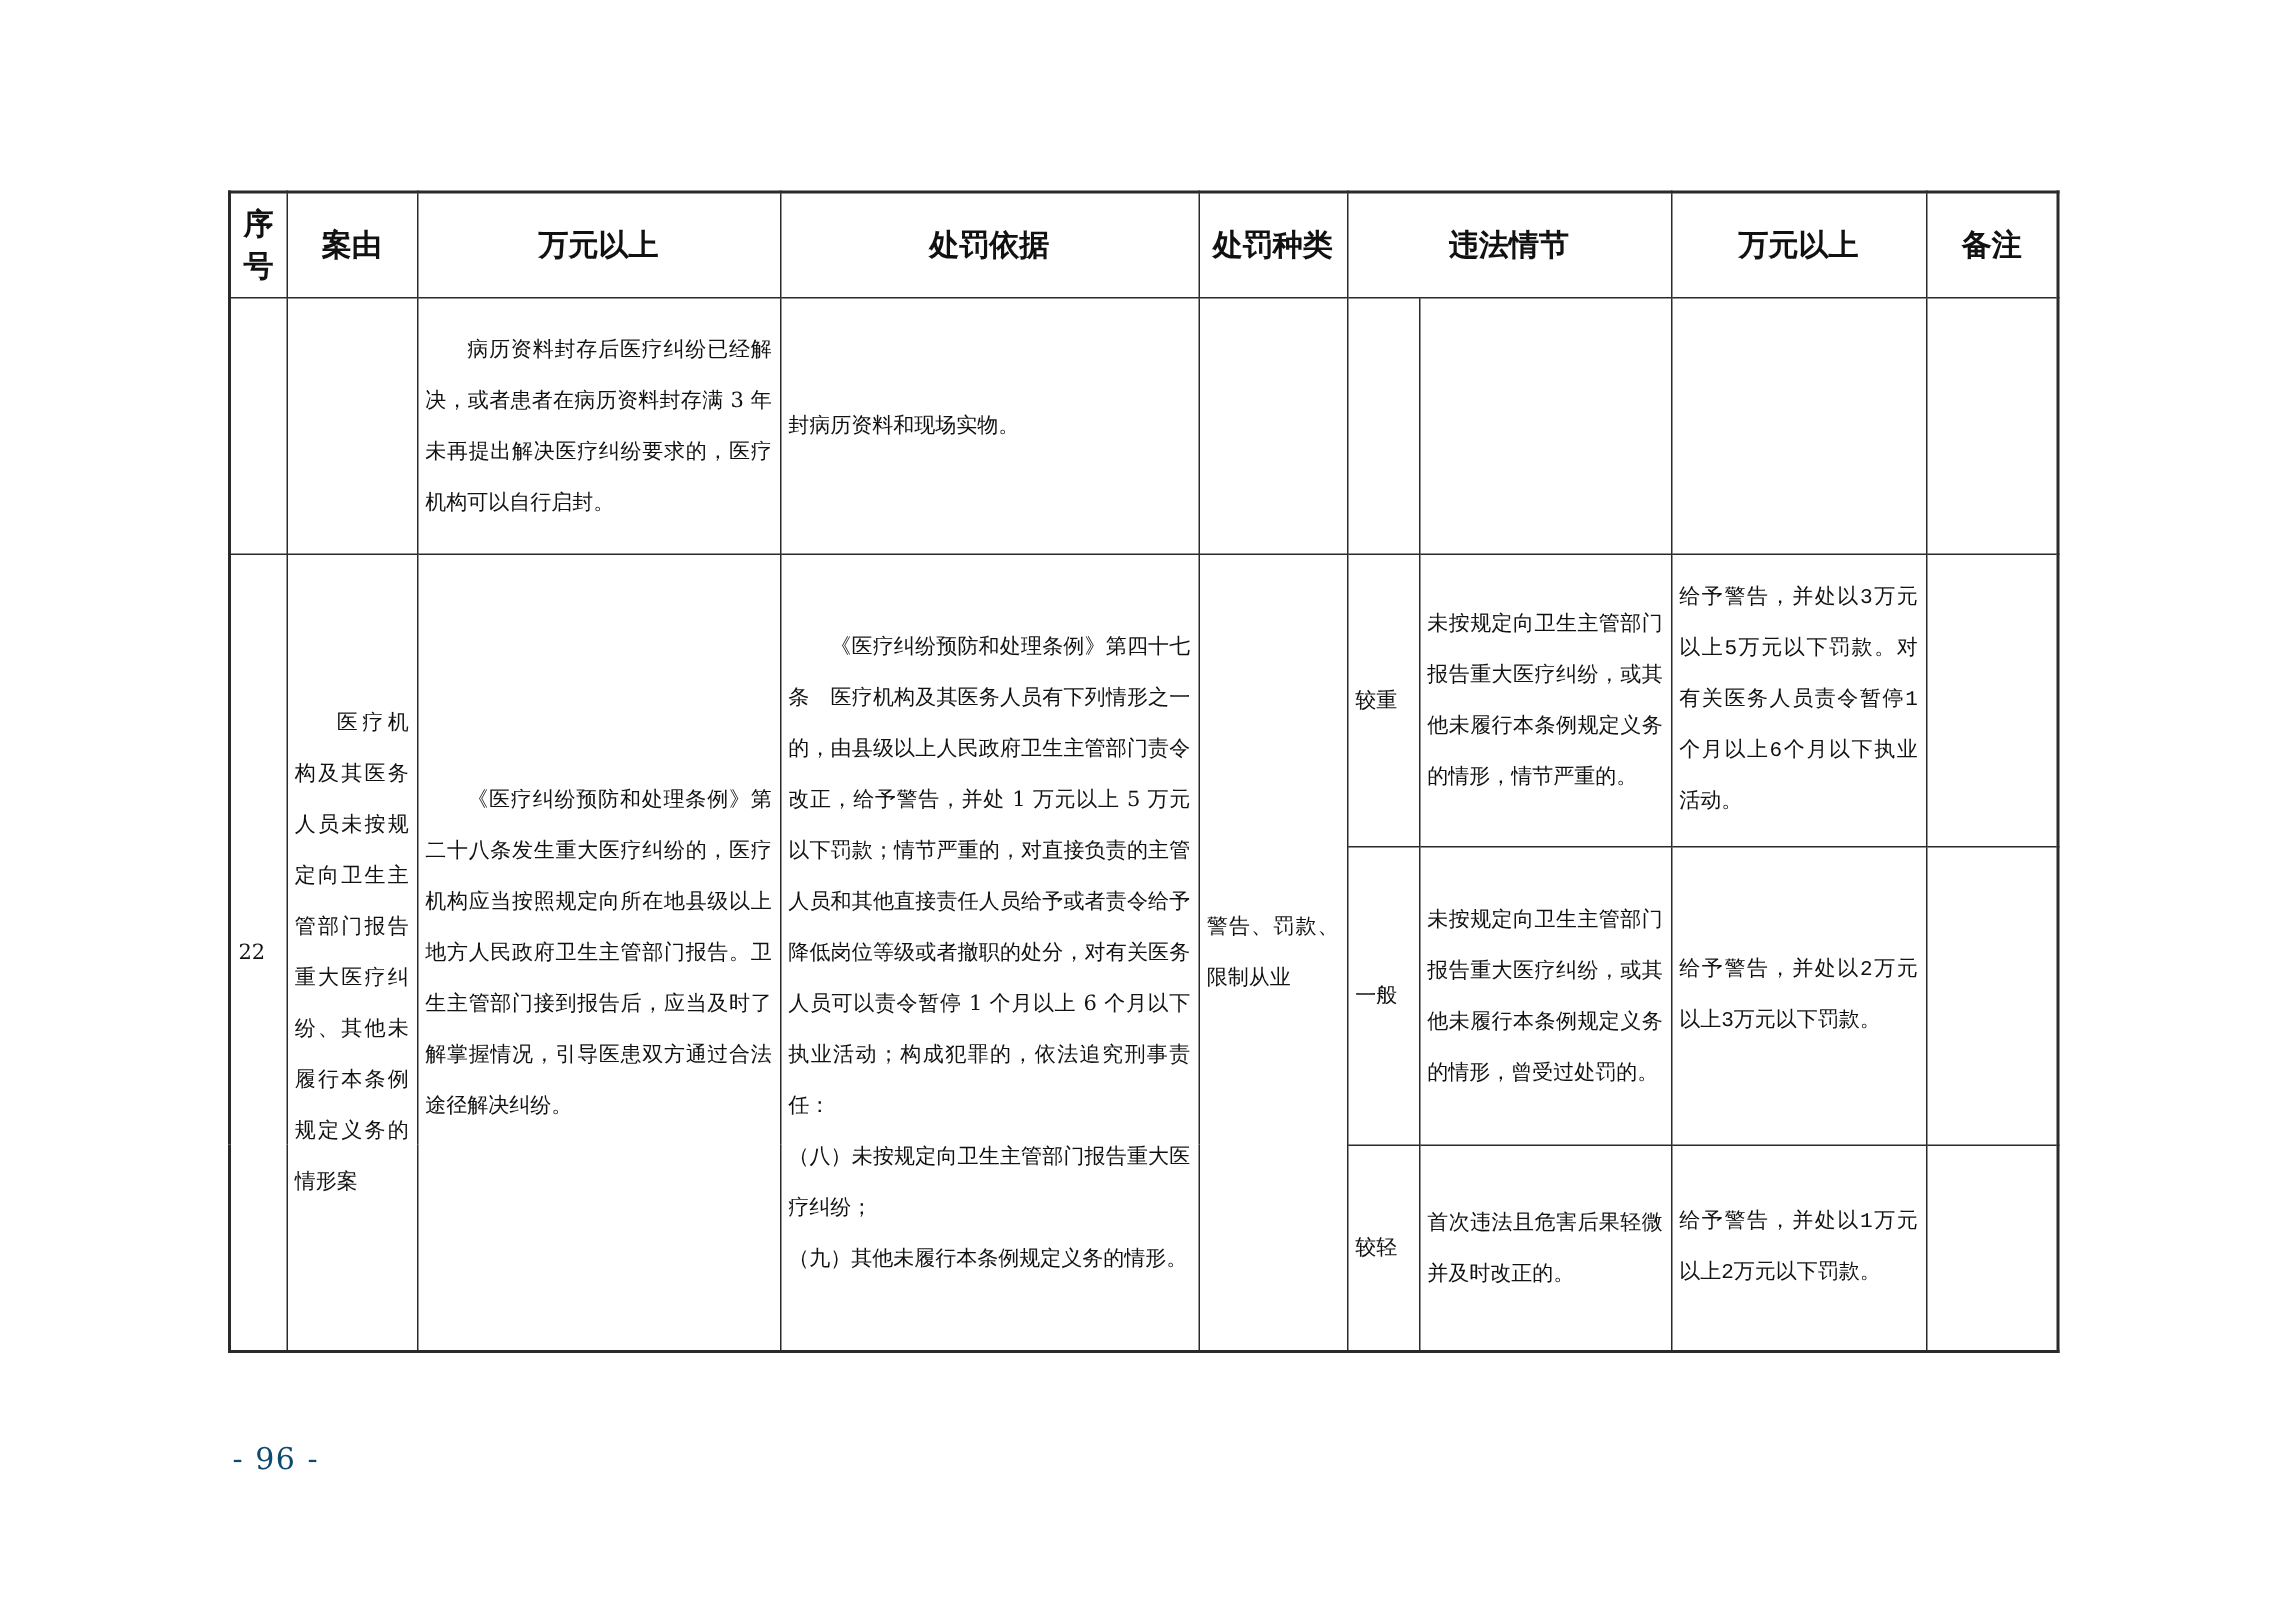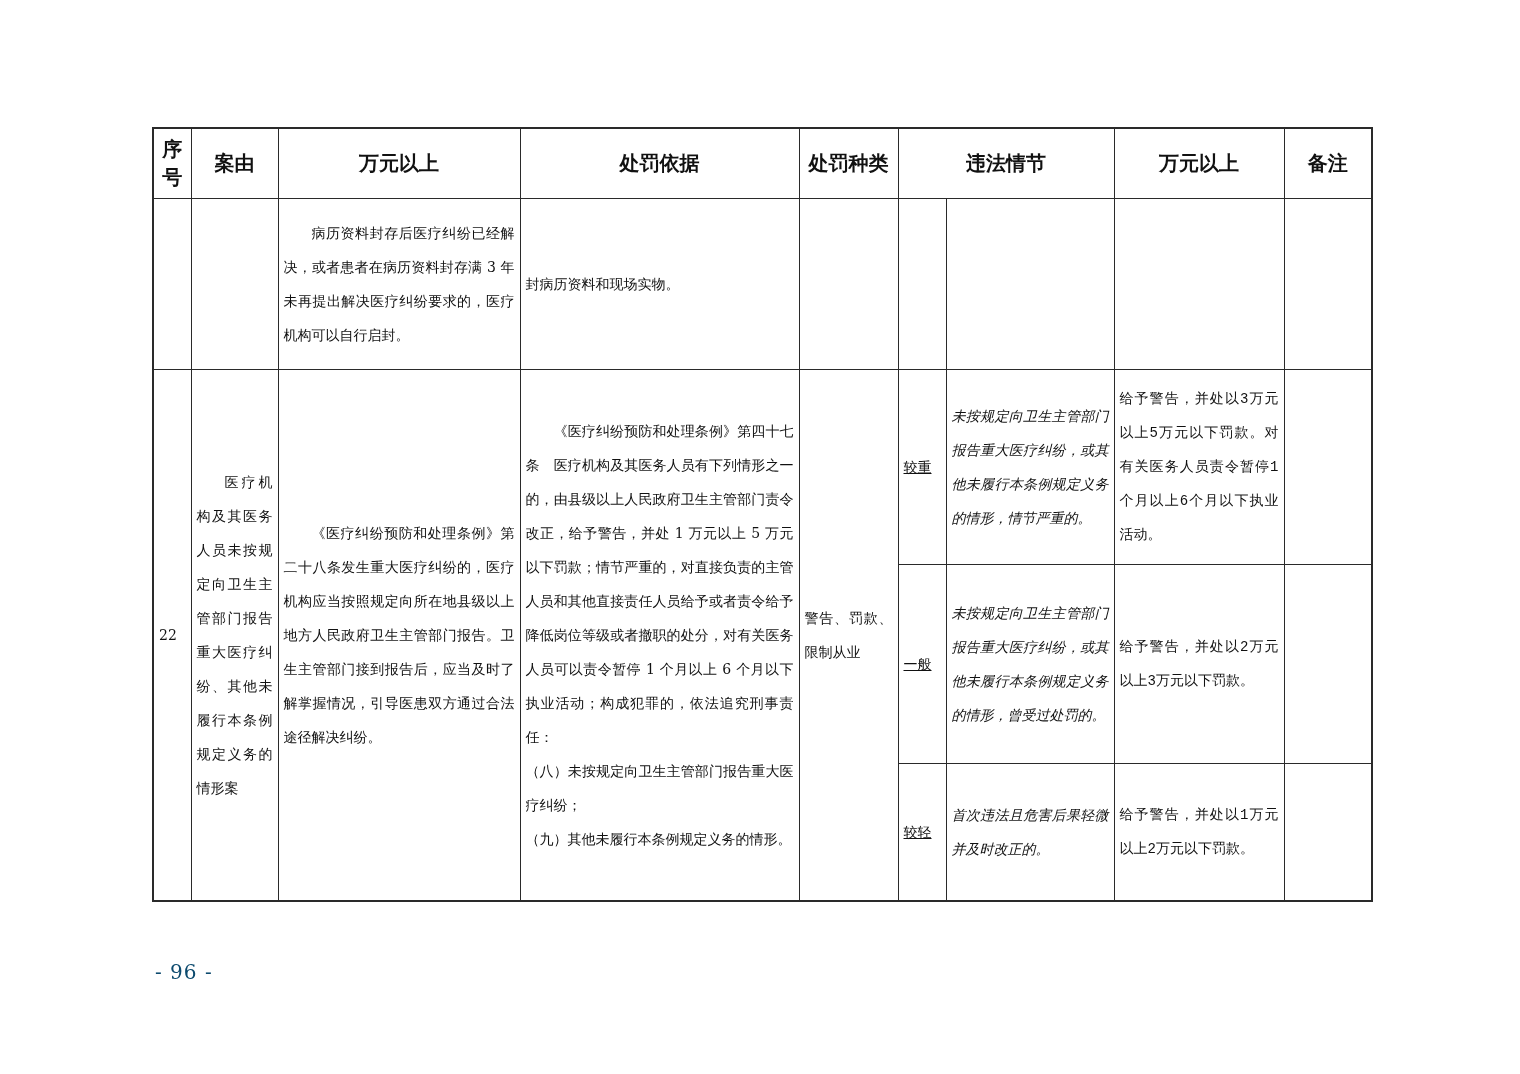--- a/index.html
+++ b/index.html
@@ -50,22 +50,22 @@
     line-height: 28px;
     padding: 2px 3px;
   }
   .v-top { vertical-align: top; }
   .indent { text-indent: 2em; }
   td.seq-cell { text-align: center; font-size: 20px; }
   td.cause-cell { padding: 2px 7px; }
   td.basis-cell { line-height: 33px; padding: 2px 7px; }
   td.basis-cell p { margin: 0; }
   td.type-cell { padding: 2px 3px; font-size: 19px; }
-  td.severity-cell { text-align: center; padding: 2px 1px; text-decoration: underline; }
-  td.circ-cell { padding: 2px 6px; font-size: 19px; font-style: italic; }
+  td.severity-cell { text-align: center; padding: 2px 1px; }
+  td.circ-cell { padding: 2px 6px; font-size: 19px; }
   td.disc-cell { padding: 2px 4px; font-size: 19px; font-family: Liberation Mono, monospace; }
   .page-number {
     position: absolute;
     left: 155px;
     top: 960px;
     font-size: 20px;
     color: #0c4a6e;
     letter-spacing: 1px;
   }
 </style>

